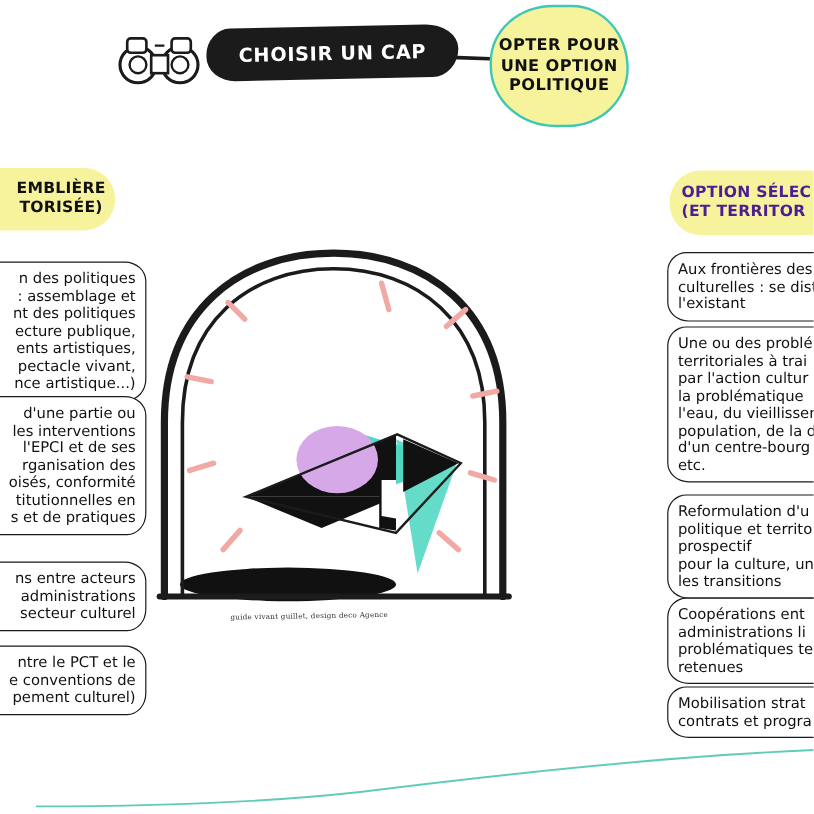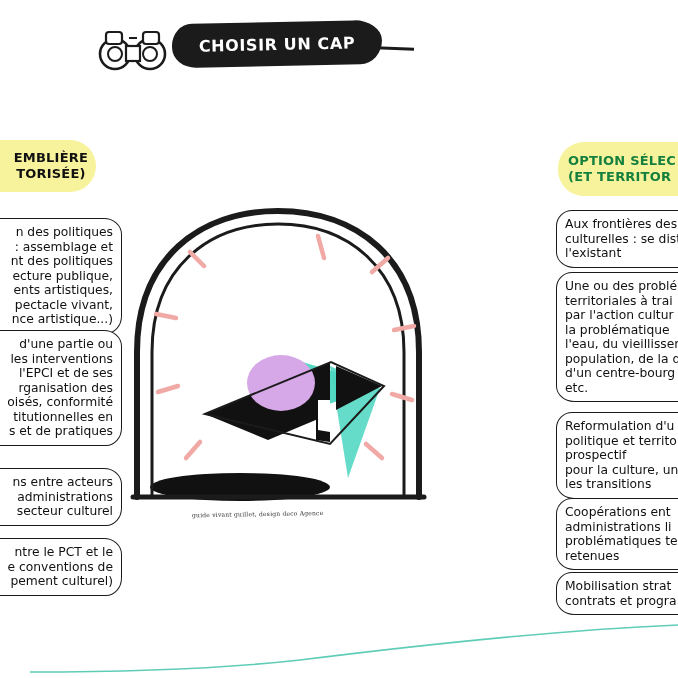--- a/index.html
+++ b/index.html
@@ -122,21 +122,21 @@
     border-radius: 26px 0 0 26px / 26px 0 0 26px;
     display: flex;
     align-items: center;
     padding-left: 10px;
     box-sizing: border-box;
   }
   .label-right span {
     font-weight: bold;
     font-size: 13px;
     line-height: 1.25;
-    color: #15803d;
+    color: #4c1d95;
     white-space: pre-line;
     letter-spacing: 0.2px;
   }
 
   
   .note {
     position: absolute;
     background: #ffffff;
     border: 1.6px solid #1b1b1b;
     box-sizing: border-box;
@@ -235,20 +235,26 @@
       <rect x="47" y="8" width="16" height="12" rx="3" fill="#ffffff" stroke="#1b1b1b" stroke-width="2.2"></rect>
       <line x1="33" y1="14" x2="41" y2="14" stroke="#1b1b1b" stroke-width="2"></line>
     </svg>
   </div>
 
   <div class="title-banner">
     <span>CHOISIR UN CAP</span>
   </div>
   <div class="banner-tail"></div>
 
+  <div class="bubble-yellow">
+    <span>OPTER
+POUR UNE
+OPTION
+POLITIQUE</span>
+  </div>
 
   <div class="label-left">
     <span>EMBLIÈRE
 TORISÉE)</span>
   </div>
 
   <div class="label-right">
     <span>OPTION SÉLEC
 (ET TERRITOR</span>
   </div>

